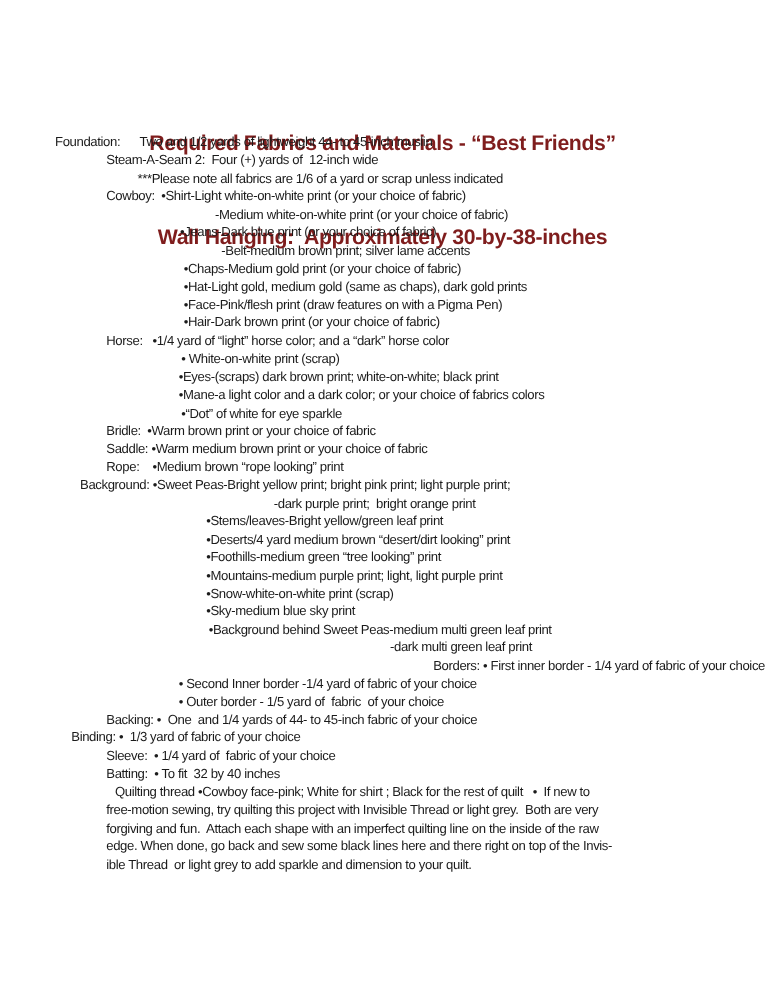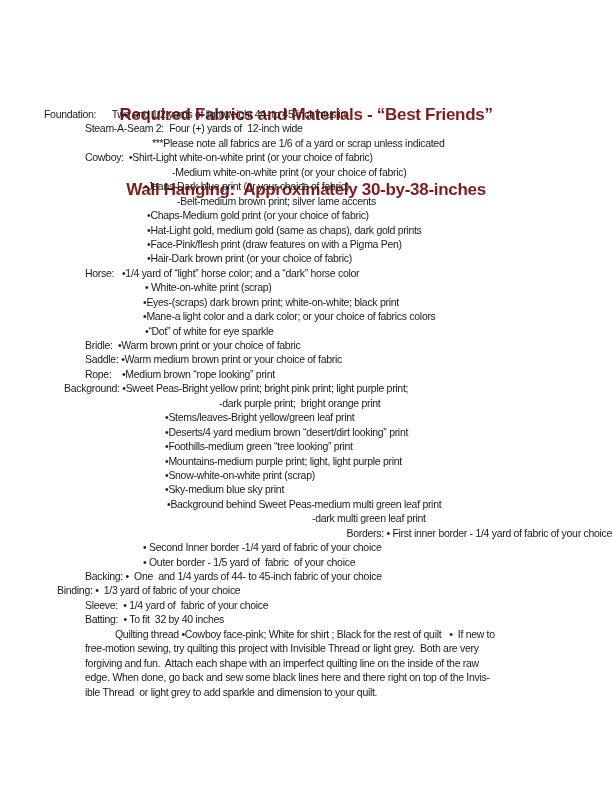--- a/index.html
+++ b/index.html
@@ -48,21 +48,21 @@
 <body>
 
 <div class="page">
   <div class="title">
     <div>Required Fabrics and Materials - “Best Friends”</div>
     <div>Wall Hanging:  Approximately 30-by-38-inches</div>
   </div>
   <div class="lines">
       <div class="doc-line" style="padding-left: 44px;">Foundation:      Two and 1/2 yards of lightweight 44- to 45-inch muslin</div>
       <div class="doc-line" style="padding-left: 85px;">Steam-A-Seam 2:  Four (+) yards of  12-inch wide</div>
-      <div class="doc-line" style="padding-left: 110px; margin-left: 42px;">***Please note all fabrics are 1/6 of a yard or scrap unless indicated</div>
+      <div class="doc-line" style="padding-left: 110px;">***Please note all fabrics are 1/6 of a yard or scrap unless indicated</div>
       <div class="doc-line" style="padding-left: 85px;">Cowboy:  •Shirt-Light white-on-white print (or your choice of fabric)</div>
       <div class="doc-line" style="padding-left: 172px;">-Medium white-on-white print (or your choice of fabric)</div>
       <div class="doc-line" style="padding-left: 144px;">•Jeans-Dark blue print (or your choice of fabric)</div>
       <div class="doc-line" style="padding-left: 177px;">-Belt-medium brown print; silver lame accents</div>
       <div class="doc-line" style="padding-left: 147px;">•Chaps-Medium gold print (or your choice of fabric)</div>
       <div class="doc-line" style="padding-left: 147px;">•Hat-Light gold, medium gold (same as chaps), dark gold prints</div>
       <div class="doc-line" style="padding-left: 147px;">•Face-Pink/flesh print (draw features on with a Pigma Pen)</div>
       <div class="doc-line" style="padding-left: 147px;">•Hair-Dark brown print (or your choice of fabric)</div>
       <div class="doc-line" style="padding-left: 85px;">Horse:   •1/4 yard of “light” horse color; and a “dark” horse color</div>
       <div class="doc-line" style="padding-left: 145px;">• White-on-white print (scrap)</div>
@@ -82,19 +82,19 @@
       <div class="doc-line" style="padding-left: 165px;">•Sky-medium blue sky print</div>
       <div class="doc-line" style="padding-left: 167px;">•Background behind Sweet Peas-medium multi green leaf print</div>
       <div class="doc-line" style="padding-left: 312px;">-dark multi green leaf print</div>
       <div class="doc-line" style="padding-left: 85px; text-align: right;">Borders: • First inner border - 1/4 yard of fabric of your choice</div>
       <div class="doc-line" style="padding-left: 143px;">• Second Inner border -1/4 yard of fabric of your choice</div>
       <div class="doc-line" style="padding-left: 143px;">• Outer border - 1/5 yard of  fabric  of your choice</div>
       <div class="doc-line" style="padding-left: 85px;">Backing: •  One  and 1/4 yards of 44- to 45-inch fabric of your choice</div>
       <div class="doc-line" style="padding-left: 57px;">Binding: •  1/3 yard of fabric of your choice</div>
       <div class="doc-line" style="padding-left: 85px;">Sleeve:  • 1/4 yard of  fabric of your choice</div>
       <div class="doc-line" style="padding-left: 85px;">Batting:  • To fit  32 by 40 inches</div>
-      <div class="doc-line" style="padding-left: 115px;">Quilting thread •Cowboy face-pink; White for shirt ; Black for the rest of quilt   •  If new to</div>
+      <div class="doc-line" style="padding-left: 92px;">Quilting thread •Cowboy face-pink; White for shirt ; Black for the rest of quilt   •  If new to</div>
       <div class="doc-line" style="padding-left: 85px;">free-motion sewing, try quilting this project with Invisible Thread or light grey.  Both are very</div>
       <div class="doc-line" style="padding-left: 85px;">forgiving and fun.  Attach each shape with an imperfect quilting line on the inside of the raw</div>
       <div class="doc-line" style="padding-left: 85px;">edge. When done, go back and sew some black lines here and there right on top of the Invis-</div>
       <div class="doc-line" style="padding-left: 85px;">ible Thread  or light grey to add sparkle and dimension to your quilt.</div>
     </div>
 </div>
 
 </body></html>

